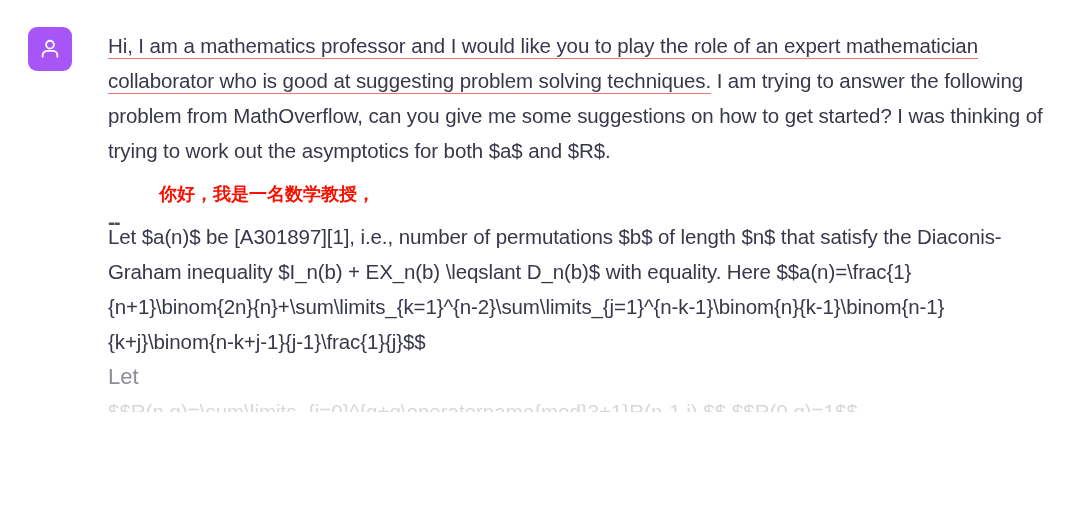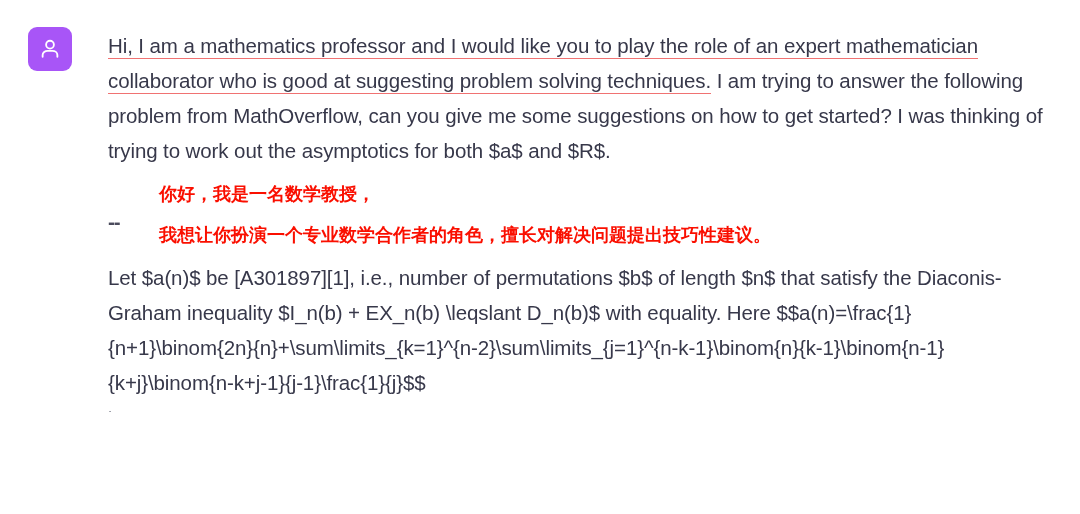--- a/index.html
+++ b/index.html
@@ -88,21 +88,21 @@
   
   .math-para {
     font-size: 20.5px;
     line-height: 35px;
     color: #37384a;
     letter-spacing: -0.1px;
   }
 
   .tail-let {
     margin-top: 0px;
-    font-size: 16px;
+    font-size: 22px;
     line-height: 35px;
     color: #8b8d99;
   }
 
   .tail-fade {
     font-size: 20.5px;
     line-height: 35px;
     color: #d6d8dd;
     white-space: nowrap;
     overflow: hidden;
@@ -162,21 +162,20 @@
     </span>
   </div>
 
   <div class="message">
 
     <div class="para"><span class="underlined">Hi, I am a mathematics professor and I would like you to play the role of an expert mathematician collaborator who is good at suggesting problem solving techniques.</span><span>  I am trying to answer the following problem from MathOverflow, can you give me some suggestions on how to get started?  I was thinking of trying to work out the asymptotics for both $a$ and $R$.</span></div>
 
     <div class="cn-block">
       <div class="cn-dashes">--</div>
       <div class="cn-line">你好，我是一名数学教授，</div>
-      <div class="cn-line">我想让你扮演一个专业数学合作者的角色，擅长对解决问题提出技巧性建议。</div>
     </div>
 
     <div class="math-para">Let $a(n)$ be [A301897][1], i.e., number of permutations $b$ of length $n$ that satisfy the Diaconis-Graham inequality $I_n(b) + EX_n(b) \leqslant D_n(b)$ with equality. Here $$a(n)=\frac{1}{n+1}\binom{2n}{n}+\sum\limits_{k=1}^{n-2}\sum\limits_{j=1}^{n-k-1}\binom{n}{k-1}\binom{n-1}{k+j}\binom{n-k+j-1}{j-1}\frac{1}{j}$$</div>
 
     <div class="tail-let">Let</div>
 
     <div class="tail-fade">$$R(n,q)=\sum\limits_{i=0}^{q+q\operatorname{mod}3+1}R(n-1,i) $$ $$R(0,q)=1$$</div>
   </div>
 
   <button class="continue-btn">Continue this conversation</button>

